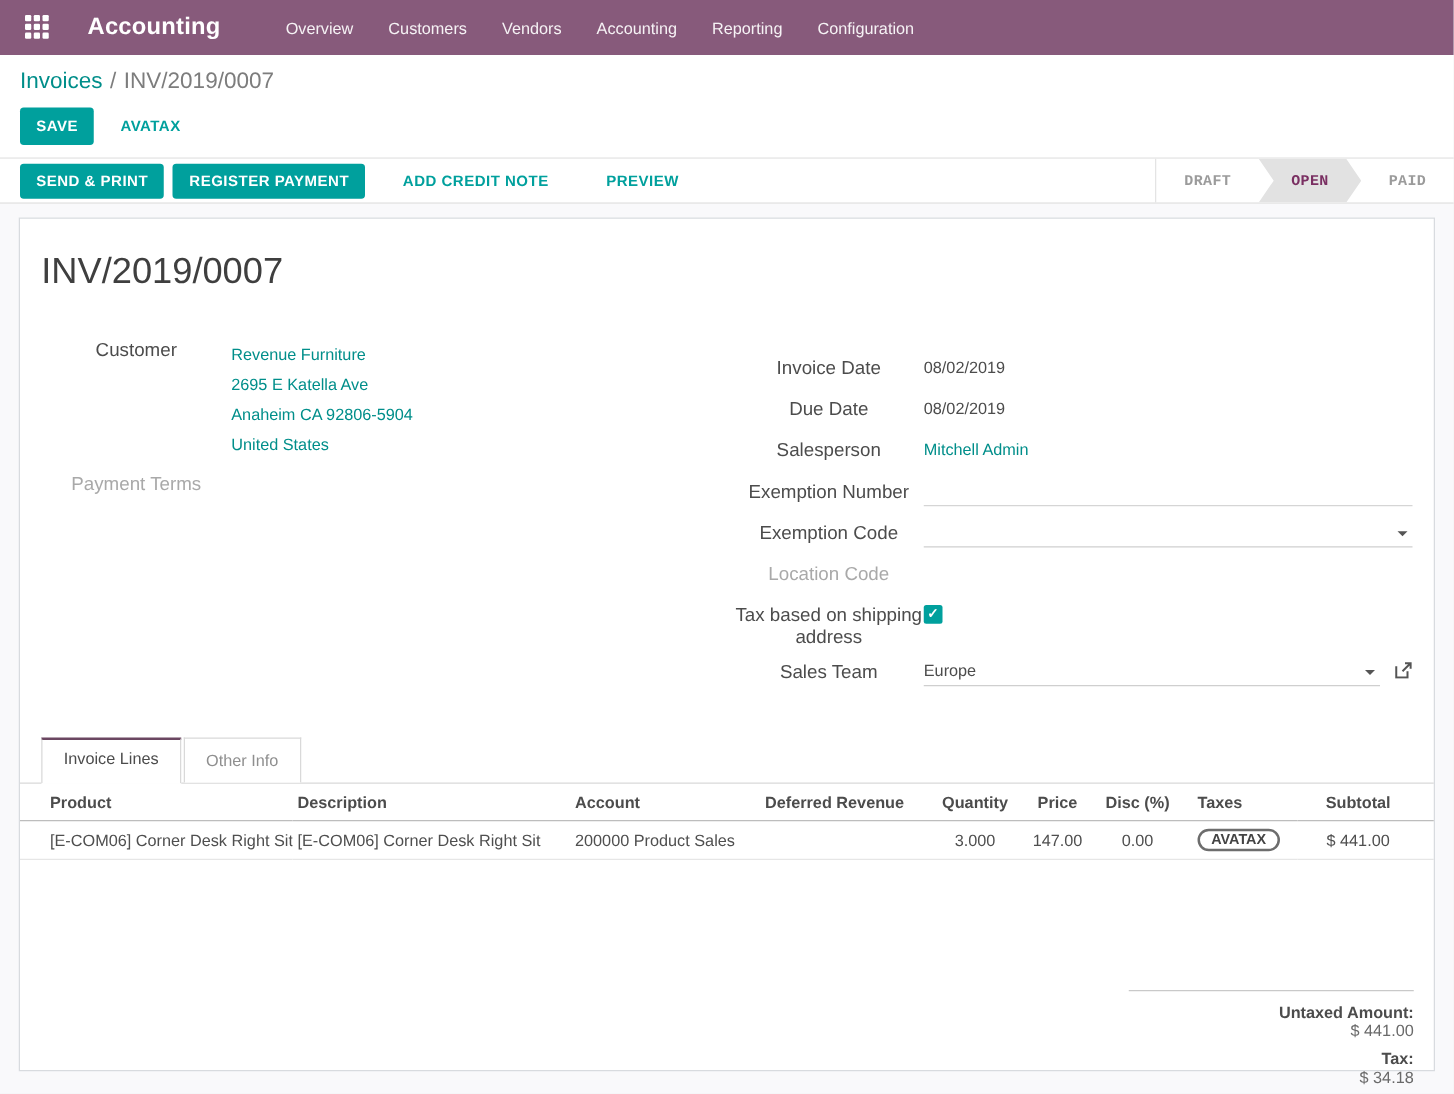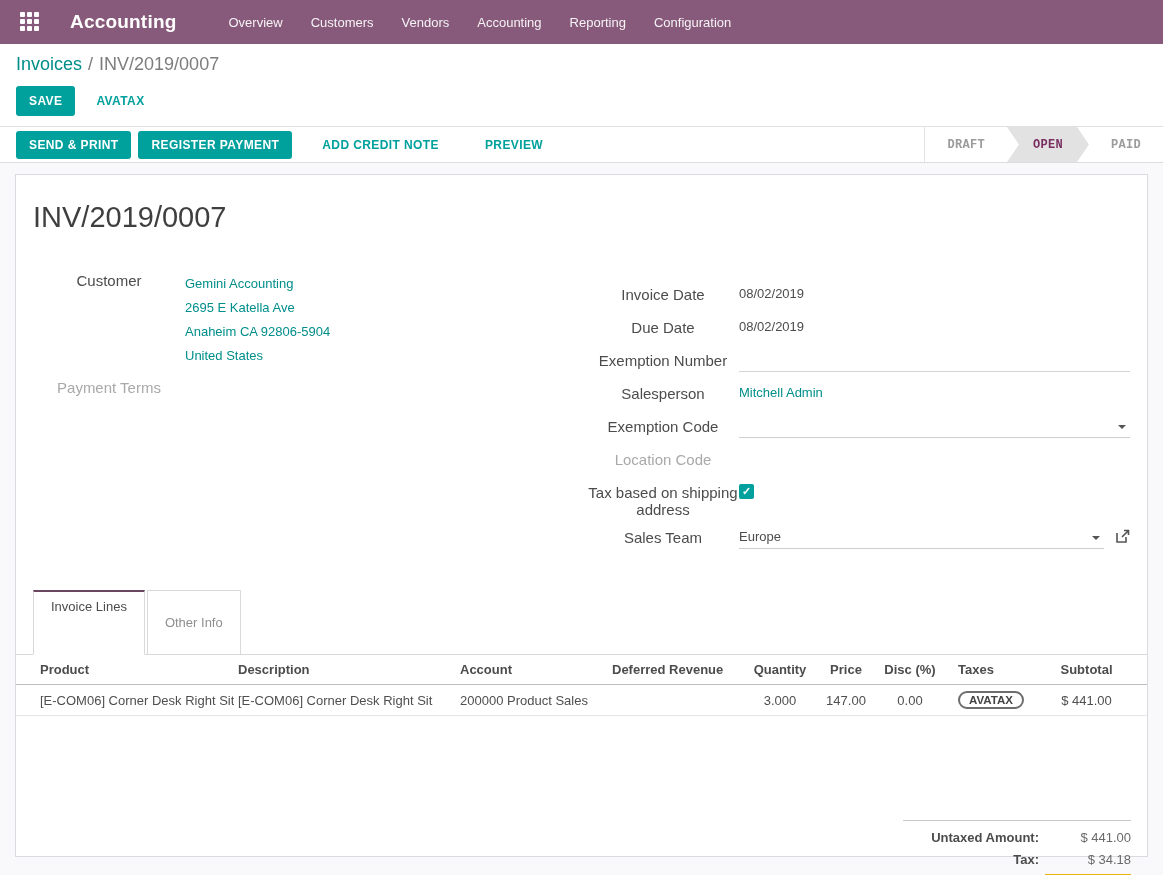--- a/index.html
+++ b/index.html
@@ -61,40 +61,40 @@
            border-left:4px solid transparent; border-right:4px solid transparent;
            border-top:4px solid #555; }
   .sales-team-wrap { display:flex; align-items:flex-start; flex:1; }
   .ext-link { margin-left:12px; margin-top:2px; cursor:pointer; flex:none; }
   .checkbox { width:15px; height:15px; background:#00A09D; border-radius:2px; color:#fff;
               font-size:11px; font-weight:bold; text-align:center; line-height:15px; cursor:pointer; }
   .two-line-label { line-height:17px; }
 
   
   .tabs { margin-top:30px; display:flex; border-bottom:1px solid #d9d9d9; padding-left:17px; }
-  .tab { font-size:13px; padding:24px 17px; border:1px solid #d9d9d9; border-bottom:none;
+  .tab { font-size:13px; padding:10px 17px; border:1px solid #d9d9d9; border-bottom:none;
          background:#fff; cursor:pointer; color:#8f8f8f; margin-right:2px; }
   .tab.active { color:#4c4c4c; border-top:2px solid #6b4661; margin-bottom:-1px;
                 border-bottom:1px solid #fff; padding-top:7px; }
 
   
   table.lines { width:100%; border-collapse:collapse; font-size:13px; table-layout:fixed; }
   .lines th { font-weight:bold; color:#4c4c4c; text-align:left; padding:7px 4px;
               border-bottom:1px solid #bdbdbd; white-space:nowrap; overflow:hidden; }
   .lines td { color:#4f4f4f; padding:6px 4px; border-bottom:1px solid #e6e6e6;
               white-space:nowrap; overflow:hidden; }
   .lines .first { padding-left:24px; }
   .lines .num { text-align:center;margin-top:48px; }
   .lines .pad-r { padding-right:16px; }
   .tax-pill { display:inline-block; border:2px solid #6d6d6d; border-radius:11px;
               padding:1px 9px; font-size:11.5px; font-weight:bold; color:#444; }
 
   
   .totals { width:228px; margin:104px 16px 0 auto; border-top:1px solid #c9c9c9; padding-top:9px; }
-  .trow { display:flex; align-items:flex-start; justify-content:flex-end; margin-bottom:7px; }
+  .trow { display:flex; align-items:flex-end; justify-content:flex-end; margin-bottom:7px;flex-direction:column; }
   .tlabel { font-size:13px; font-weight:bold; color:#4c4c4c; text-align:right; flex:1; }
   .tvalue { width:86px; text-align:right; font-size:13px; color:#6a6a6a; margin-left:6px; }
   .tvalue.big { font-size:18px; font-weight:bold; color:#4c4c4c;
                 border-top:3px solid #eab308; padding-top:3px; }
 </style>
 </head>
 <body>
 
 <div class="topnav">
   <div class="apps-icon">
@@ -147,21 +147,21 @@
   <div class="sheet">
     <div class="sheet-pad">
       <div class="doc-title">INV/2019/0007</div>
 
       <div class="field-cols">
 
         <div class="col-left">
           <div class="frow">
             <div class="flabel">Customer</div>
             <div class="fvalue">
-              <div class="addr-line">Gemini Accounting</div>
+              <div class="addr-line">Revenue Furniture</div>
               <div class="addr-line">2695 E Katella Ave</div>
               <div class="addr-line">Anaheim CA 92806-5904</div>
               <div class="addr-line">United States</div>
             </div>
           </div>
           <div class="frow" style="margin-top:3px;">
             <div class="flabel muted">Payment Terms</div>
             <div class="fvalue"></div>
           </div>
         </div>
@@ -169,28 +169,28 @@
         <div class="col-right">
           <div class="frow">
             <div class="flabel">Invoice Date</div>
             <div class="fvalue">08/02/2019</div>
           </div>
           <div class="frow">
             <div class="flabel">Due Date</div>
             <div class="fvalue">08/02/2019</div>
           </div>
           <div class="frow">
+            <div class="flabel">Salesperson</div>
+            <div class="fvalue link">Mitchell Admin</div>
+          </div>
+          <div class="frow">
             <div class="flabel">Exemption Number</div>
             <div class="fvalue" style="padding-top:0;">
               <div class="underline-input"></div>
             </div>
-          </div>
-          <div class="frow">
-            <div class="flabel">Salesperson</div>
-            <div class="fvalue link">Mitchell Admin</div>
           </div>
           <div class="frow">
             <div class="flabel">Exemption Code</div>
             <div class="fvalue" style="padding-top:0;display:flex;">
               <div class="select-box">
                 <span class="caret"></span>
               </div>
             </div>
           </div>
           <div class="frow">

